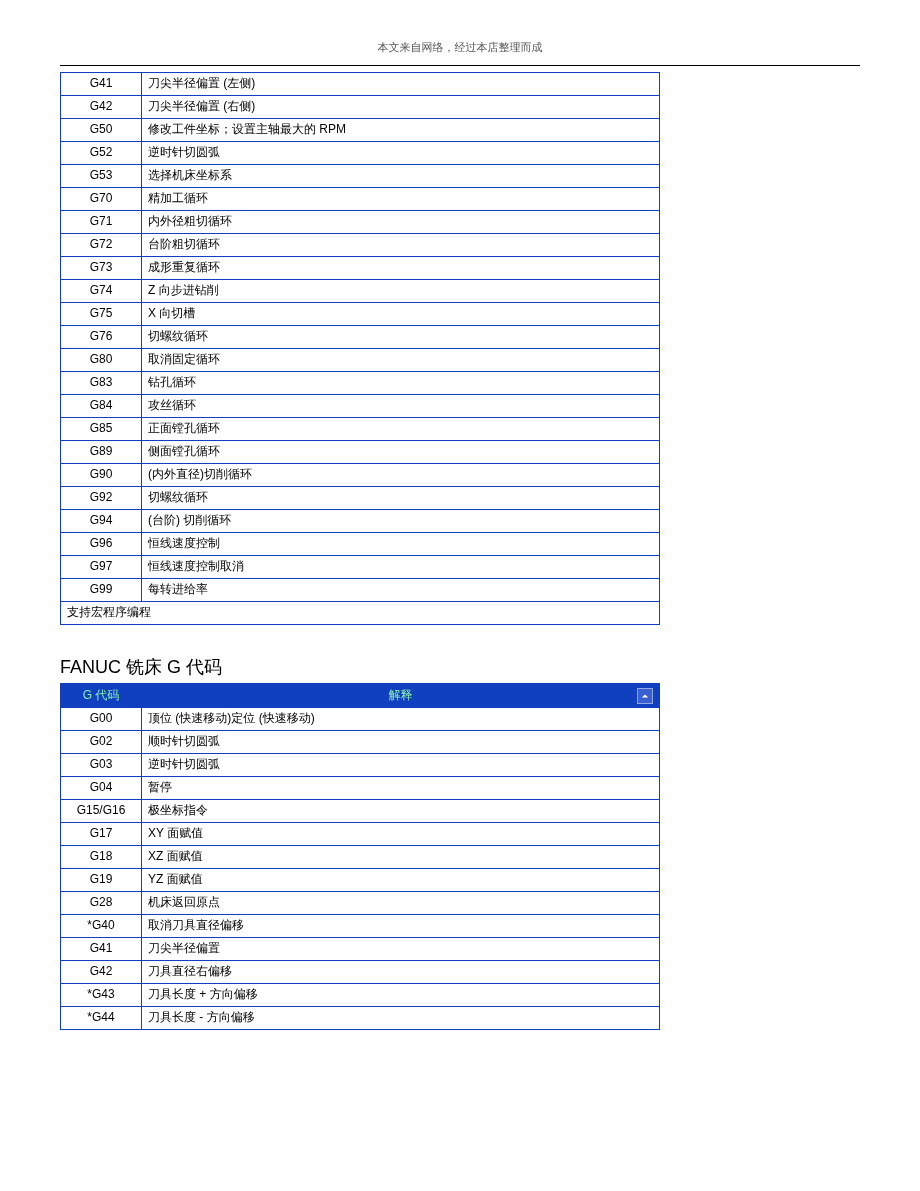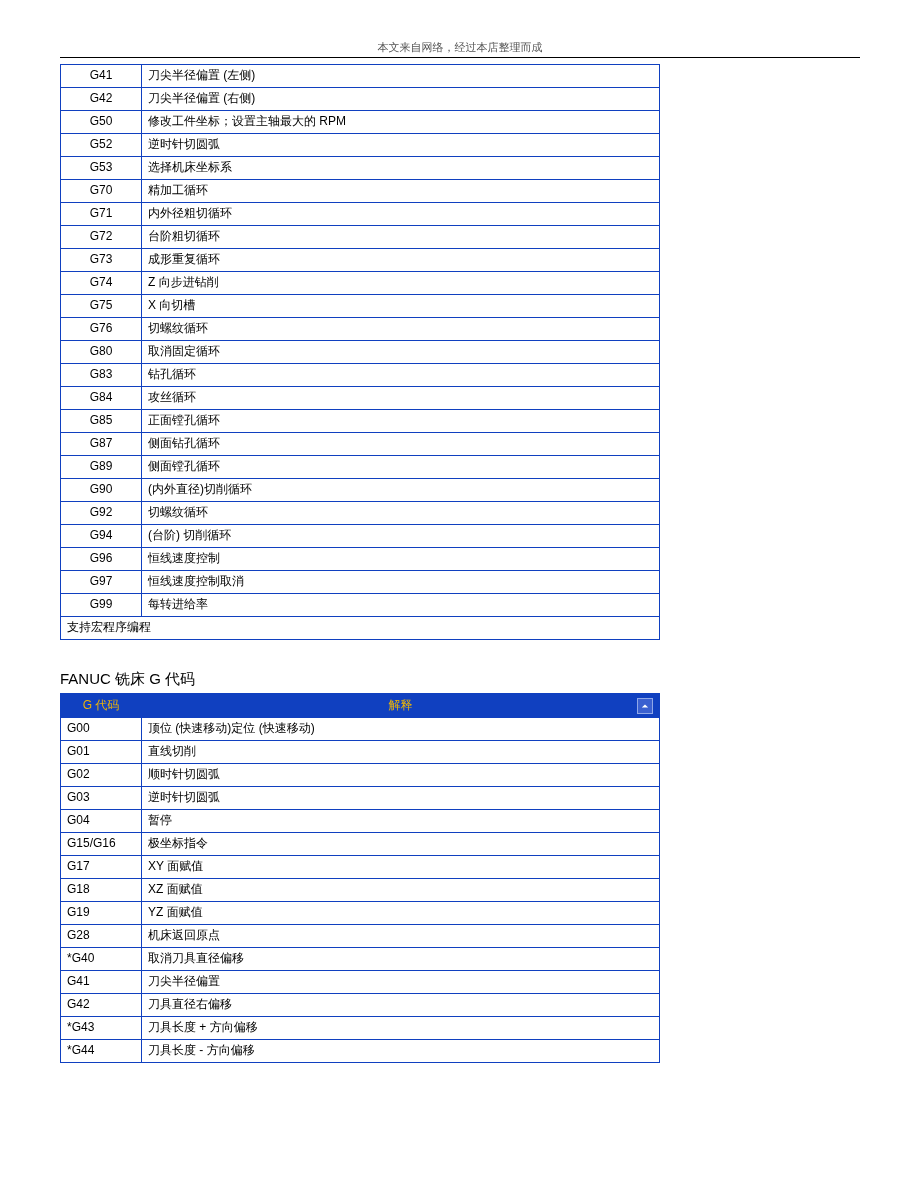--- a/index.html
+++ b/index.html
@@ -12,21 +12,21 @@
   }
   .page {
     width: 920px;
     box-sizing: border-box;
     padding: 40px 60px 60px 60px;
   }
   .top-caption {
     text-align: center;
     font-size: 11px;
     color: #555;
-    margin-bottom: 2px;
+    margin-bottom: 10px;
   }
   .top-rule {
     border: none;
     border-top: 1px solid #000;
     margin: 0 0 6px 0;
   }
   table.codes {
     border-collapse: collapse;
     width: 600px;
     margin: 0 0 30px 0;
@@ -43,49 +43,49 @@
   }
   table.codes td.code-col {
     width: 68px;
     text-align: center;
   }
   table.codes tr.spanrow td {
     text-align: left;
   }
   .section-title {
     margin: 11px 0 4px 0;
-    font-size: 15px;
+    font-size: 18px;
   }
   table.codes2 {
     border-collapse: collapse;
     width: 600px;
     margin: 0;
   }
   table.codes2, table.codes2 td, table.codes2 th {
     border: 1.5px solid #1040c0;
   }
   table.codes2 th {
     background: #1040c0;
-    color: #eab308;
+    color: #86efac;
     padding: 3px 20px;
     font-size: 12px;
     font-weight: normal;
     text-align: center;
     position: relative;
   }
   table.codes2 td {
     padding: 2px 6px;
     height: 18px;
     vertical-align: middle;
     font-size: 12px;
     line-height: 1.3;
   }
   table.codes2 td.code-col {
     width: 68px;
-    text-align: left;
+    text-align: center;
   }
   .collapse-btn {
     position: absolute;
     right: 6px;
     top: 50%;
     transform: translateY(-50%);
     width: 14px;
     height: 14px;
     background: #3a60d0;
     border: 1px solid #90a8e8;
@@ -166,24 +166,20 @@
           <td class="code-col">G83</td>
           <td>钻孔循环</td>
         </tr>
         <tr>
           <td class="code-col">G84</td>
           <td>攻丝循环</td>
         </tr>
         <tr>
           <td class="code-col">G85</td>
           <td>正面镗孔循环</td>
-        </tr>
-        <tr>
-          <td class="code-col">G87</td>
-          <td>侧面钻孔循环</td>
         </tr>
         <tr>
           <td class="code-col">G89</td>
           <td>侧面镗孔循环</td>
         </tr>
         <tr>
           <td class="code-col">G90</td>
           <td>(内外直径)切削循环</td>
         </tr>
         <tr>
@@ -227,24 +223,20 @@
           </span>
         </th>
       </tr>
     </thead>
     <tbody id="t2body">
         <tr>
           <td class="code-col">G00</td>
           <td>顶位 (快速移动)定位 (快速移动)</td>
         </tr>
         <tr>
-          <td class="code-col">G01</td>
-          <td>直线切削</td>
-        </tr>
-        <tr>
           <td class="code-col">G02</td>
           <td>顺时针切圆弧</td>
         </tr>
         <tr>
           <td class="code-col">G03</td>
           <td>逆时针切圆弧</td>
         </tr>
         <tr>
           <td class="code-col">G04</td>
           <td>暂停</td>

